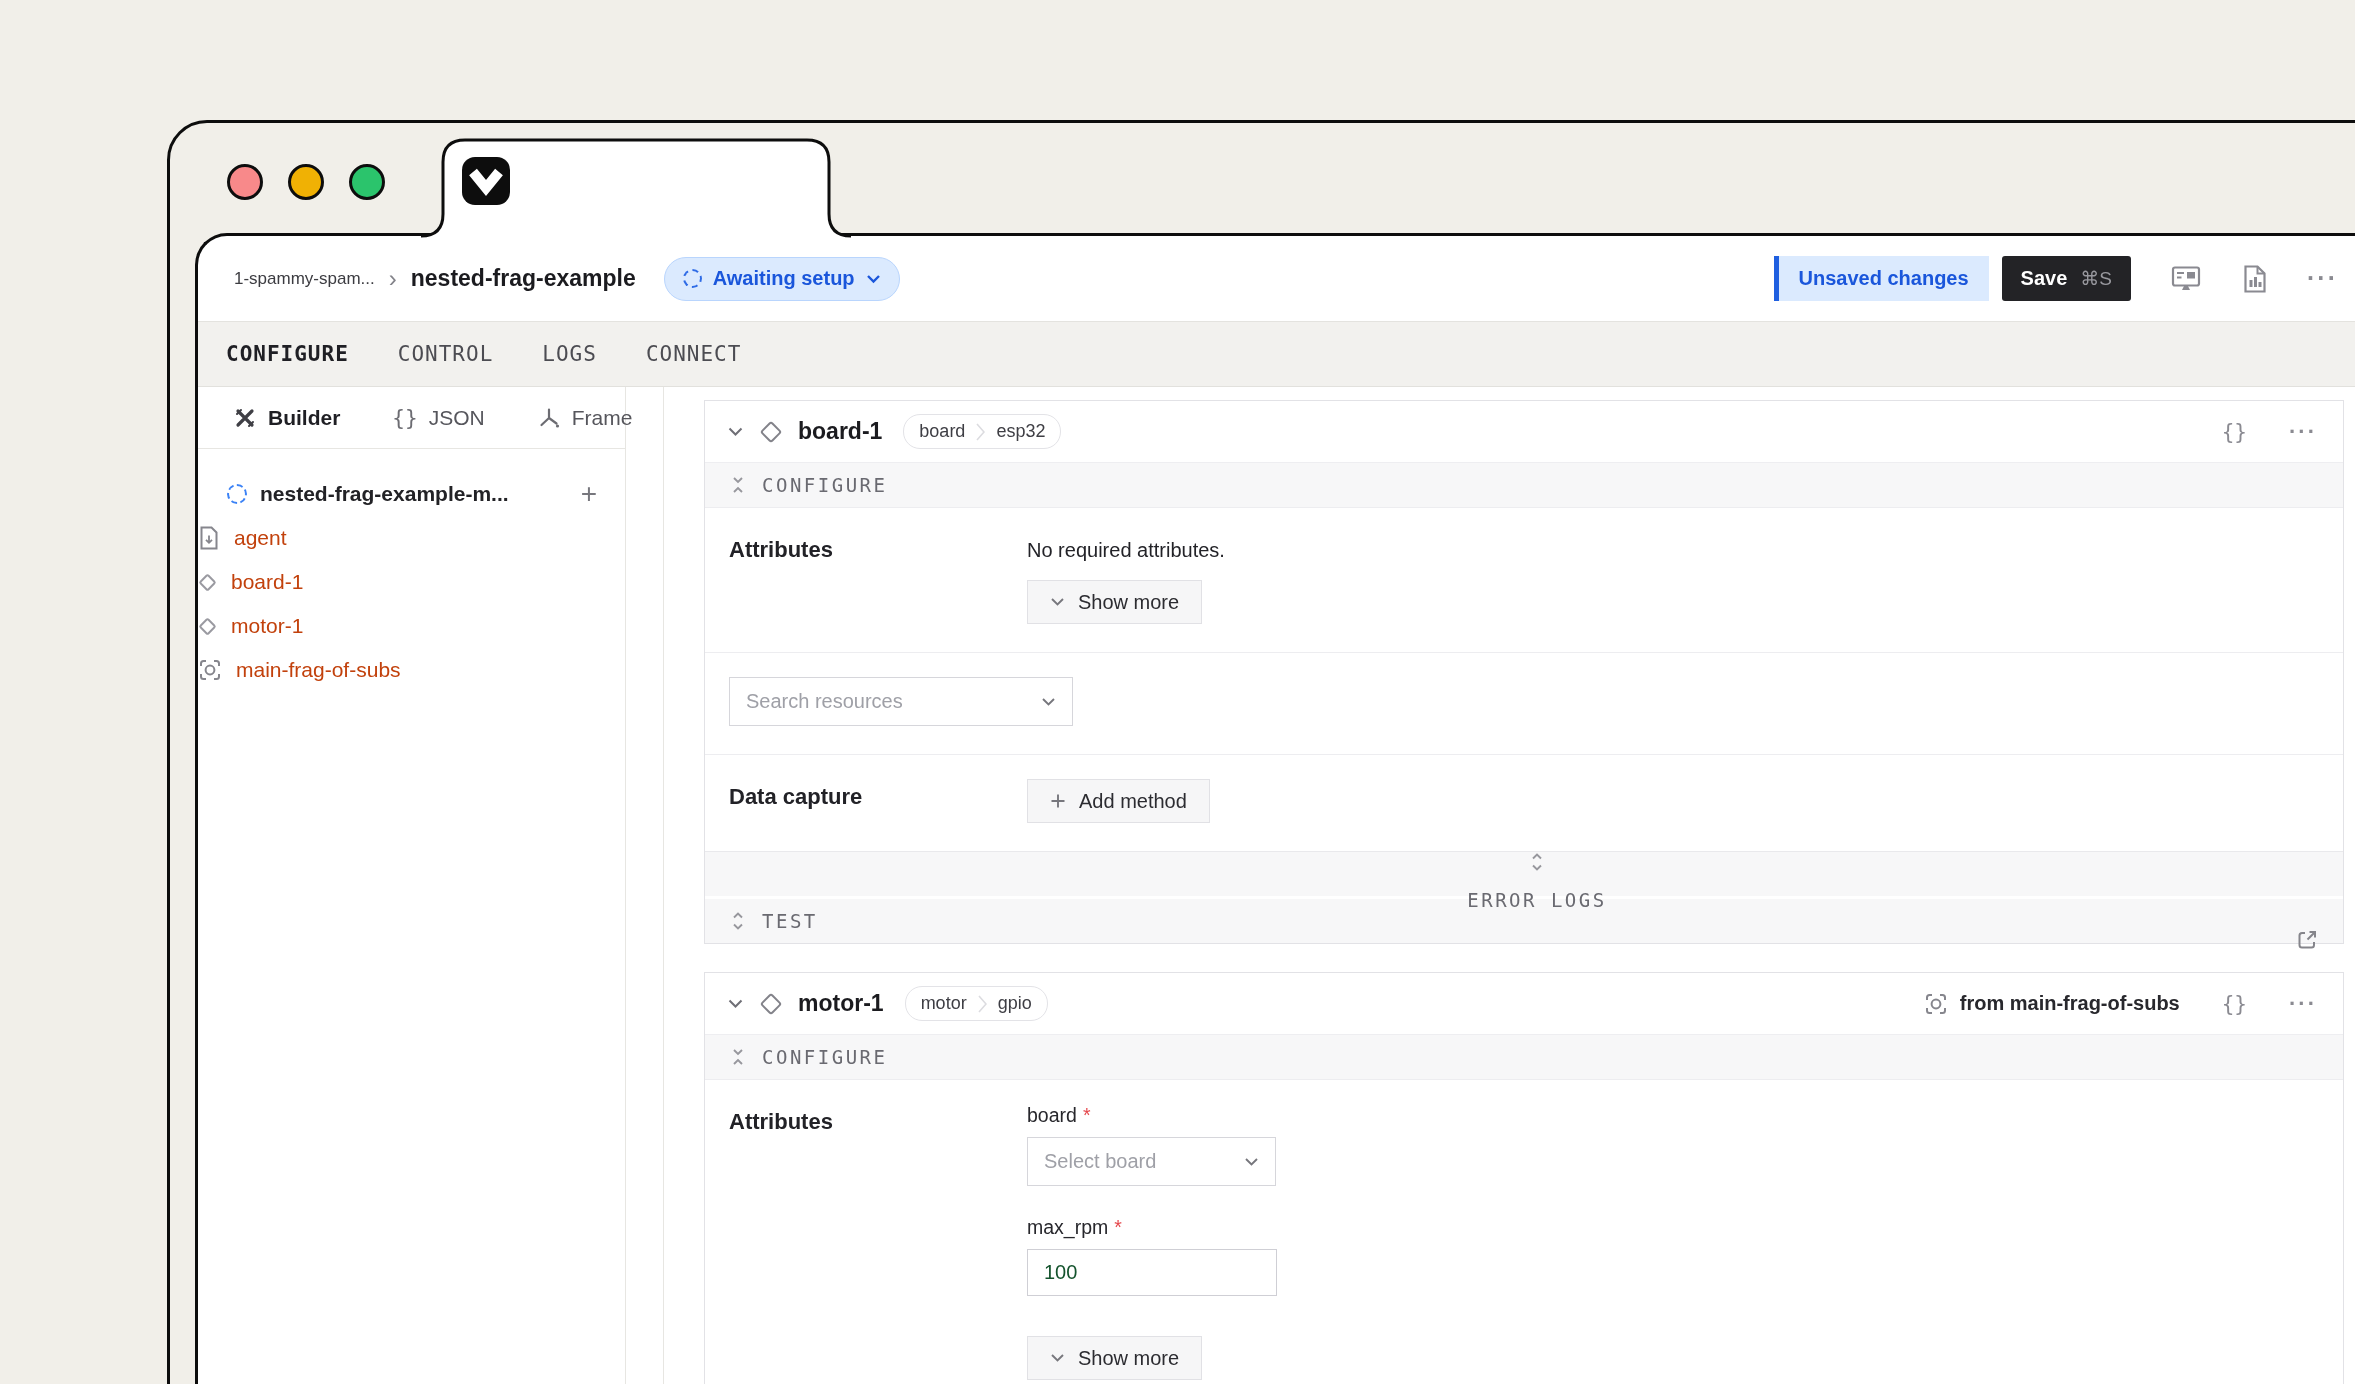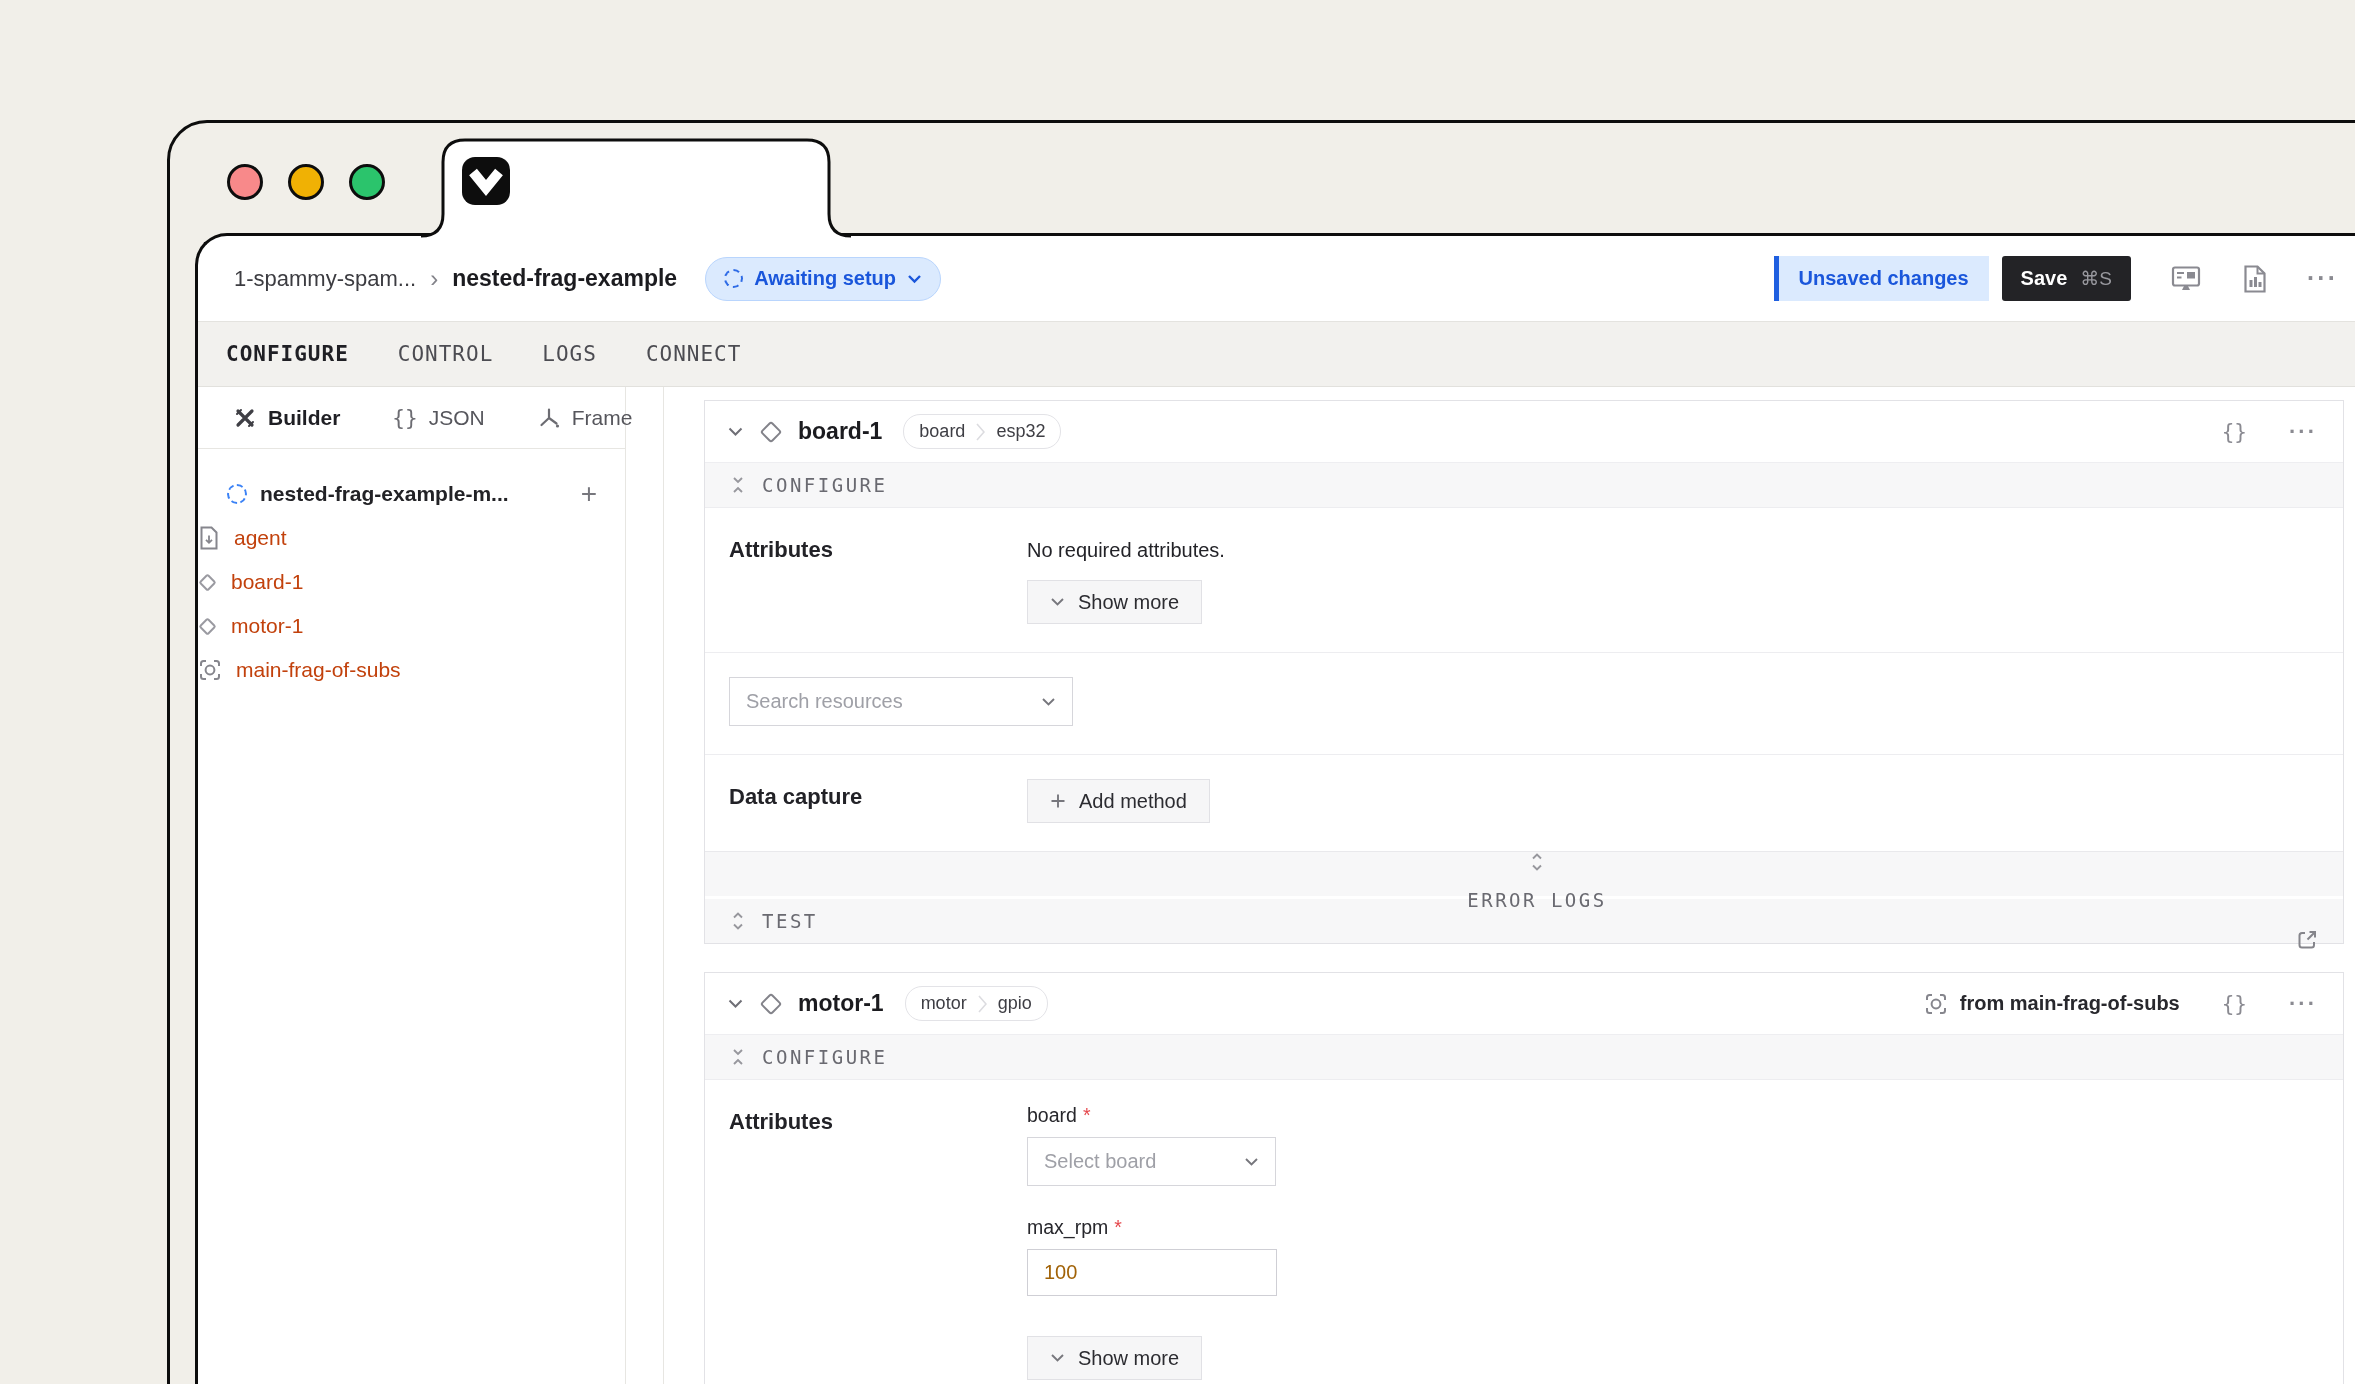--- a/index.html
+++ b/index.html
@@ -26,21 +26,21 @@
     position:absolute;left:195px;top:233px;width:2210px;height:1200px;box-sizing:content-box;
     background:#ffffff;border-left:3px solid #0d0d0d;border-top:3px solid #0d0d0d;
     border-top-left-radius:32px;display:flex;flex-direction:column;overflow:hidden;
   }
   .tab-wrap{position:absolute;left:421px;top:136px;width:432px;height:102px;}
   .tab-logo{position:absolute;left:462px;top:157px;width:48px;height:48px;background:#0d0d0d;
     border-radius:13px;display:flex;align-items:center;justify-content:center;}
 
   
   .topbar{height:85px;flex:none;display:flex;align-items:center;padding:0 70px 0 36px;}
-  .crumb-parent{font-size:22px;color:#3c3c41;}
+  .crumb-parent{font-size:17px;color:#3c3c41;}
   .crumb-sep{font-size:24px;color:#83838a;margin:0 14px;}
   .crumb-current{font-size:23px;font-weight:700;color:#1b1b1f;}
   .status-badge{display:flex;align-items:center;gap:11px;height:42px;padding:0 18px;margin-left:28px;
     background:#dbeafe;border:1.5px solid #b9d5fd;border-radius:22px;cursor:pointer;}
   .dashed-circle{width:19px;height:19px;border:2px dashed #2e6be6;border-radius:50%;box-sizing:border-box;}
   .status-label{font-size:20px;font-weight:700;color:#1a56db;}
   .topbar-right{margin-left:auto;display:flex;align-items:center;}
   .unsaved{height:45px;display:flex;align-items:center;background:#dbeafe;
     border-left:5px solid #1f5fe0;padding:0 20px;cursor:pointer;}
   .unsaved span{font-size:20px;font-weight:700;color:#1a56db;}
@@ -114,21 +114,21 @@
     font-family:"Liberation Sans",sans-serif;}
   .btn-gap-top{margin-top:18px;}
   .fake-select{width:310px;height:47px;border:1px solid #d6d6db;background:#fff;display:flex;
     align-items:center;justify-content:space-between;padding:0 16px;box-sizing:content-box;
     font-size:20px;color:#9fa0a7;cursor:pointer;}
   .fake-select.narrow{width:215px;}
   .attr-field-label{display:flex;gap:6px;font-size:19.5px;color:#27272c;margin-bottom:10px;}
   .req{color:#e5484d;}
   .attr-field + .attr-field{margin-top:30px;}
   .text-input{width:250px;height:47px;border:1px solid #cfcfd5;padding:0 16px;font-size:20px;
-    color:#a16207;box-sizing:border-box;outline:none;background:#fff;
+    color:#14532d;box-sizing:border-box;outline:none;background:#fff;
     font-family:"Liberation Sans",sans-serif;}
   .show-more-motor{margin-top:40px;}
 
   .icon{display:inline-flex;flex:none;}
 </style>
 </head>
 <body>
 
 <div class="outer-window"></div>
 <span class="traffic-light tl-red"></span>

